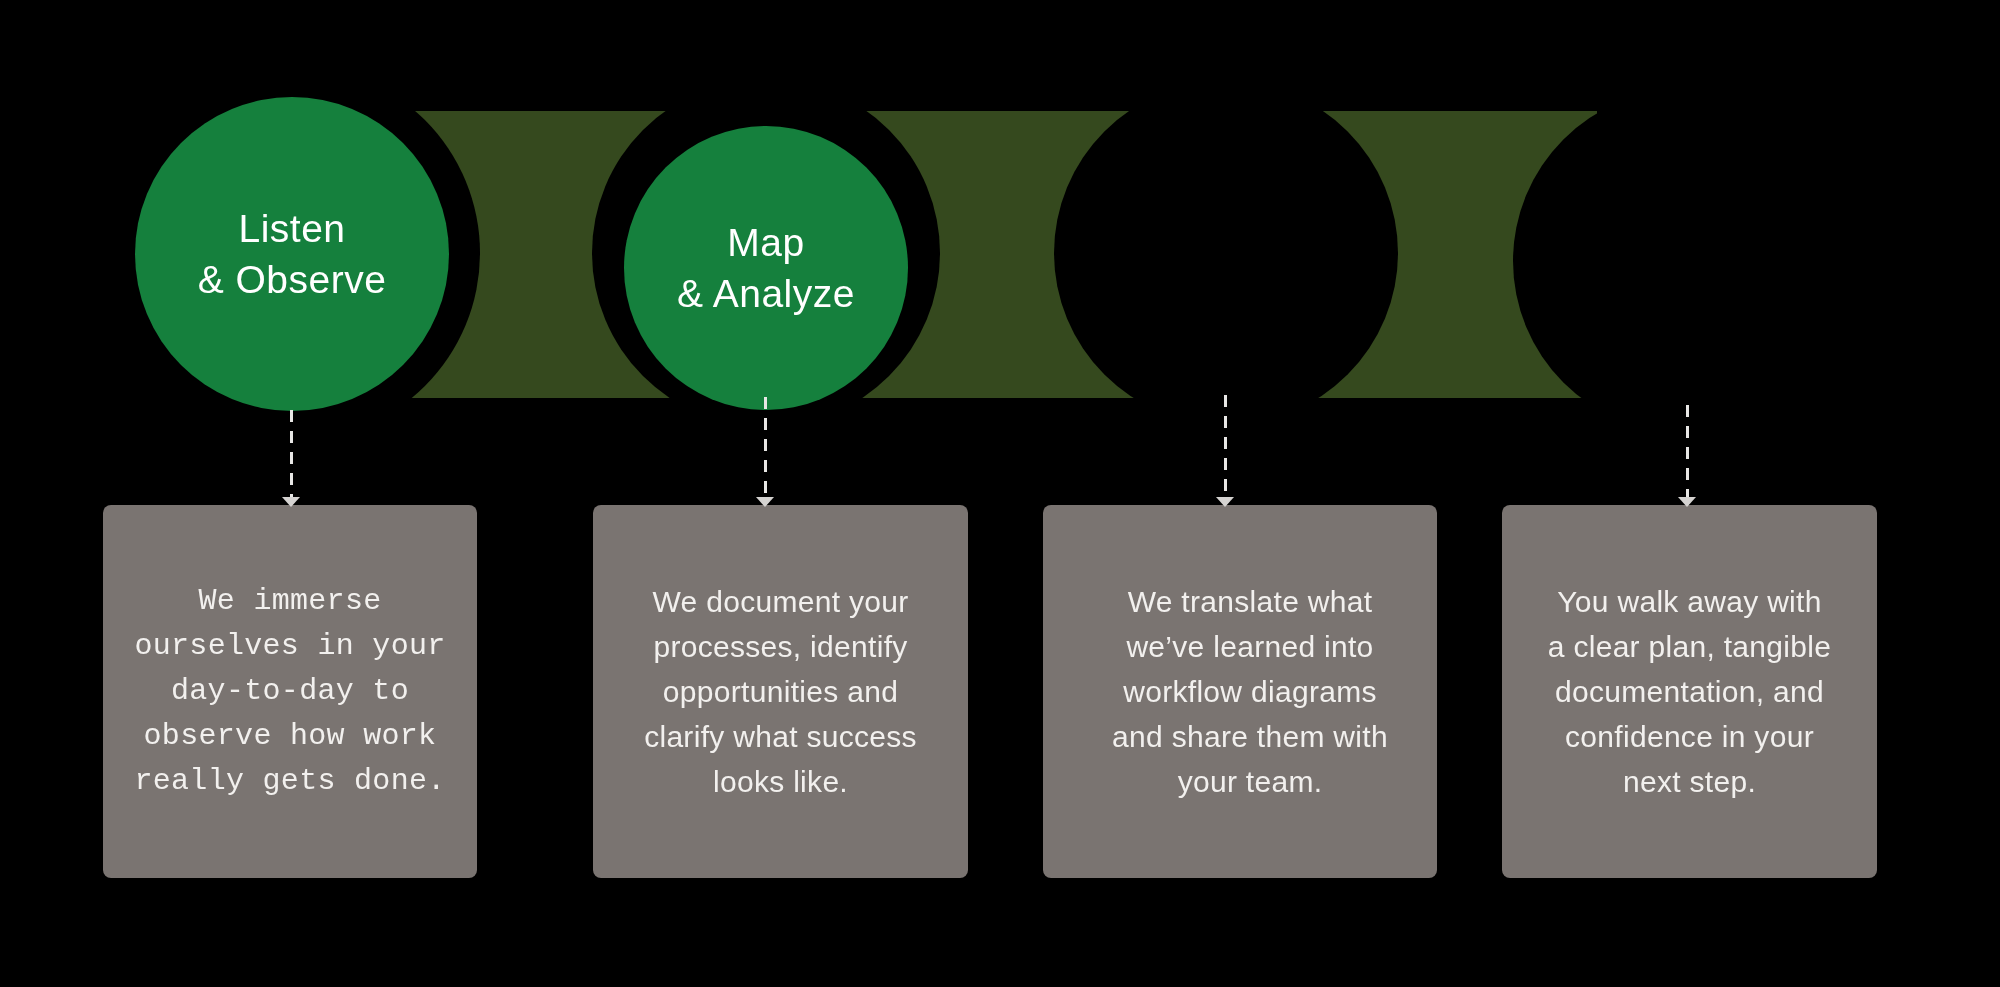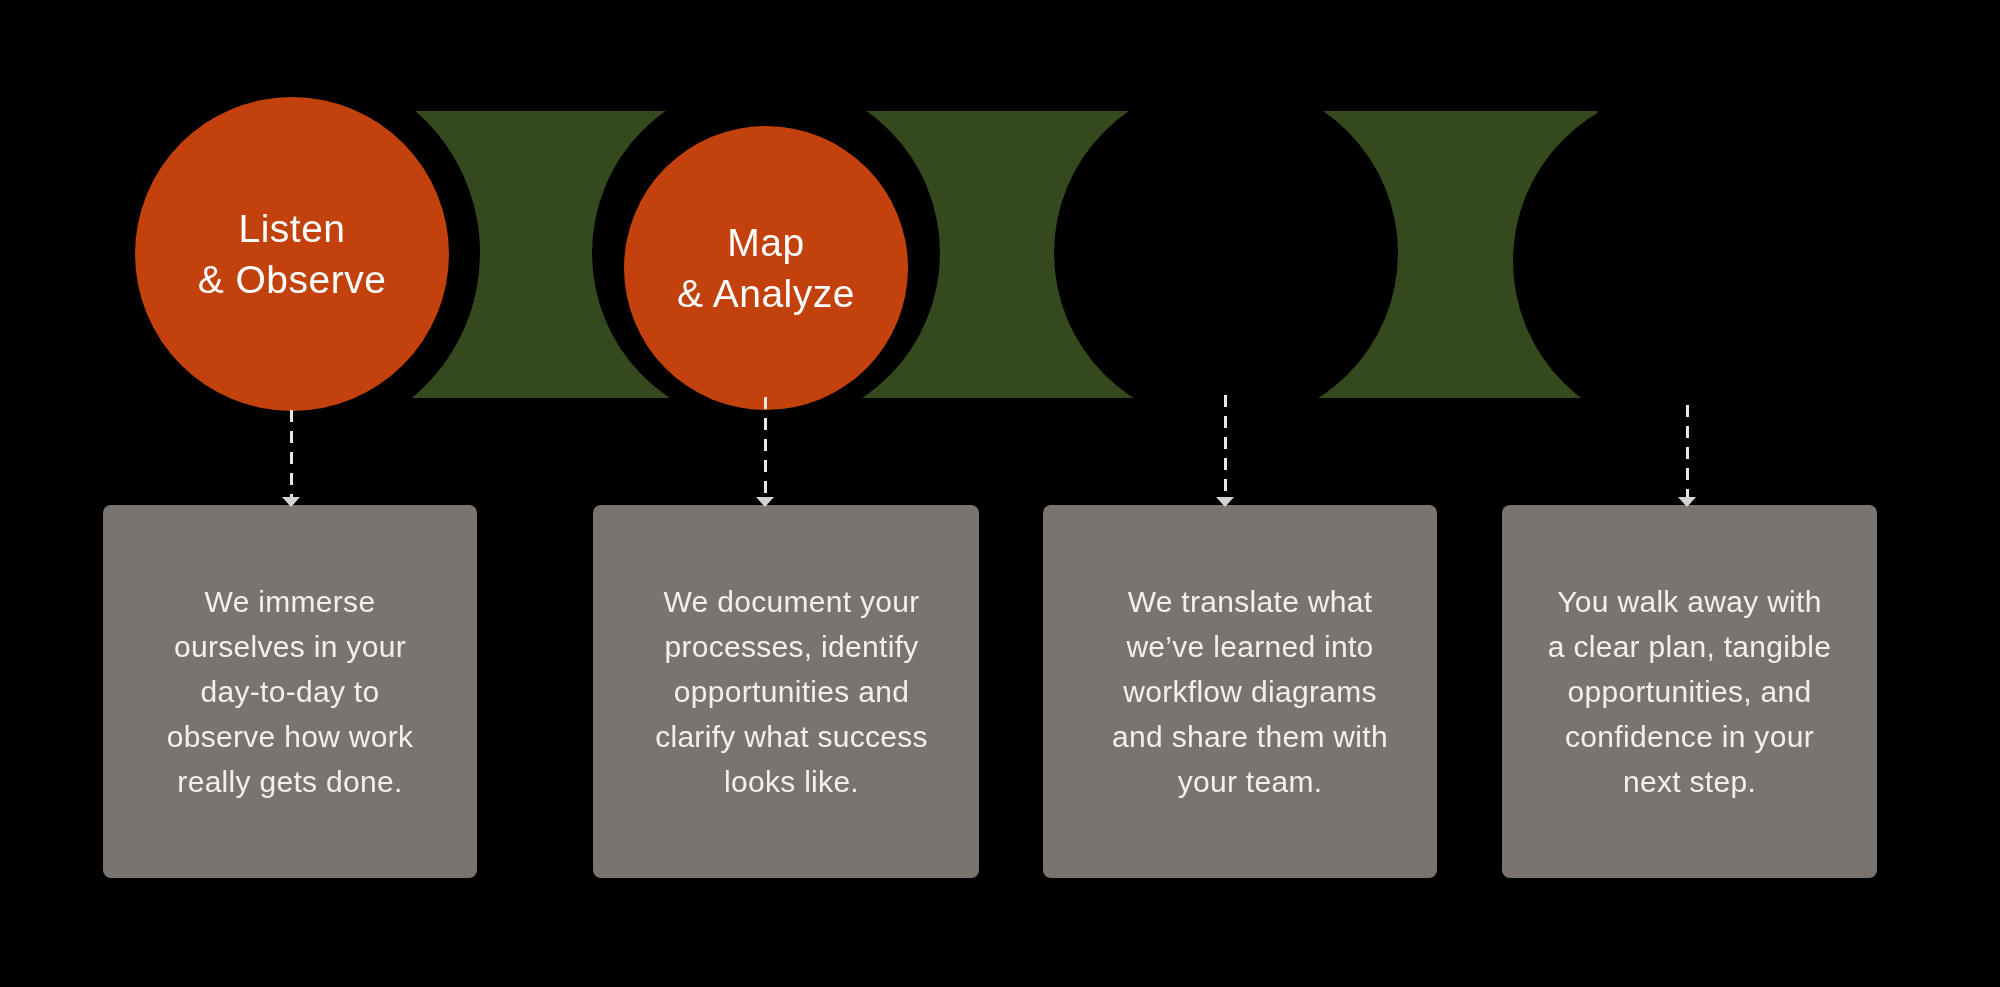--- a/index.html
+++ b/index.html
@@ -31,21 +31,21 @@
   .ring {
     position: absolute;
     border-radius: 50%;
     background: #000000;
     z-index: 2;
   }
   
   .circle {
     position: absolute;
     border-radius: 50%;
-    background: #c2410c;
+    background: #15803d;
     z-index: 3;
     display: flex;
     align-items: center;
     justify-content: center;
     text-align: center;
   }
   .circle .label {
     color: #FFFFFF;
     font-size: 39px;
     line-height: 1.32;
@@ -111,22 +111,22 @@
     text-align: center;
   }
   .box .desc {
     color: #F2F0EE;
     font-size: 30px;
     line-height: 1.5;
     font-weight: 400;
     white-space: pre-line;
     letter-spacing: 0.3px;
   }
-  .box-1 { left: 103px;  width: 374px; }
-  .box-2 { left: 593px;  width: 375px; padding-left: 11px; }
+  .box-1 { left: 103px;  width: 374px; font-family: Liberation Mono, monospace; }
+  .box-2 { left: 593px;  width: 375px; }
   .box-3 { left: 1043px; width: 374px; padding-left: 20px; }
   .box-4 { left: 1502px; width: 375px; }
 </style>
 </head>
 <body>
 
 <div class="canvas">
 
   <div class="band"></div>
 
@@ -170,18 +170,18 @@
 and share them with
 your team.</div>
   </div>
 
   <div class="ring ring-4"></div>
   <div class="connector conn-4"></div>
   <div class="arrowhead arrow-4"></div>
   <div class="box box-4">
     <div class="desc">You walk away with
 a clear plan, tangible
-opportunities, and
+documentation, and
 confidence in your
 next step.</div>
   </div>
 
 </div>
 
 </body></html>

